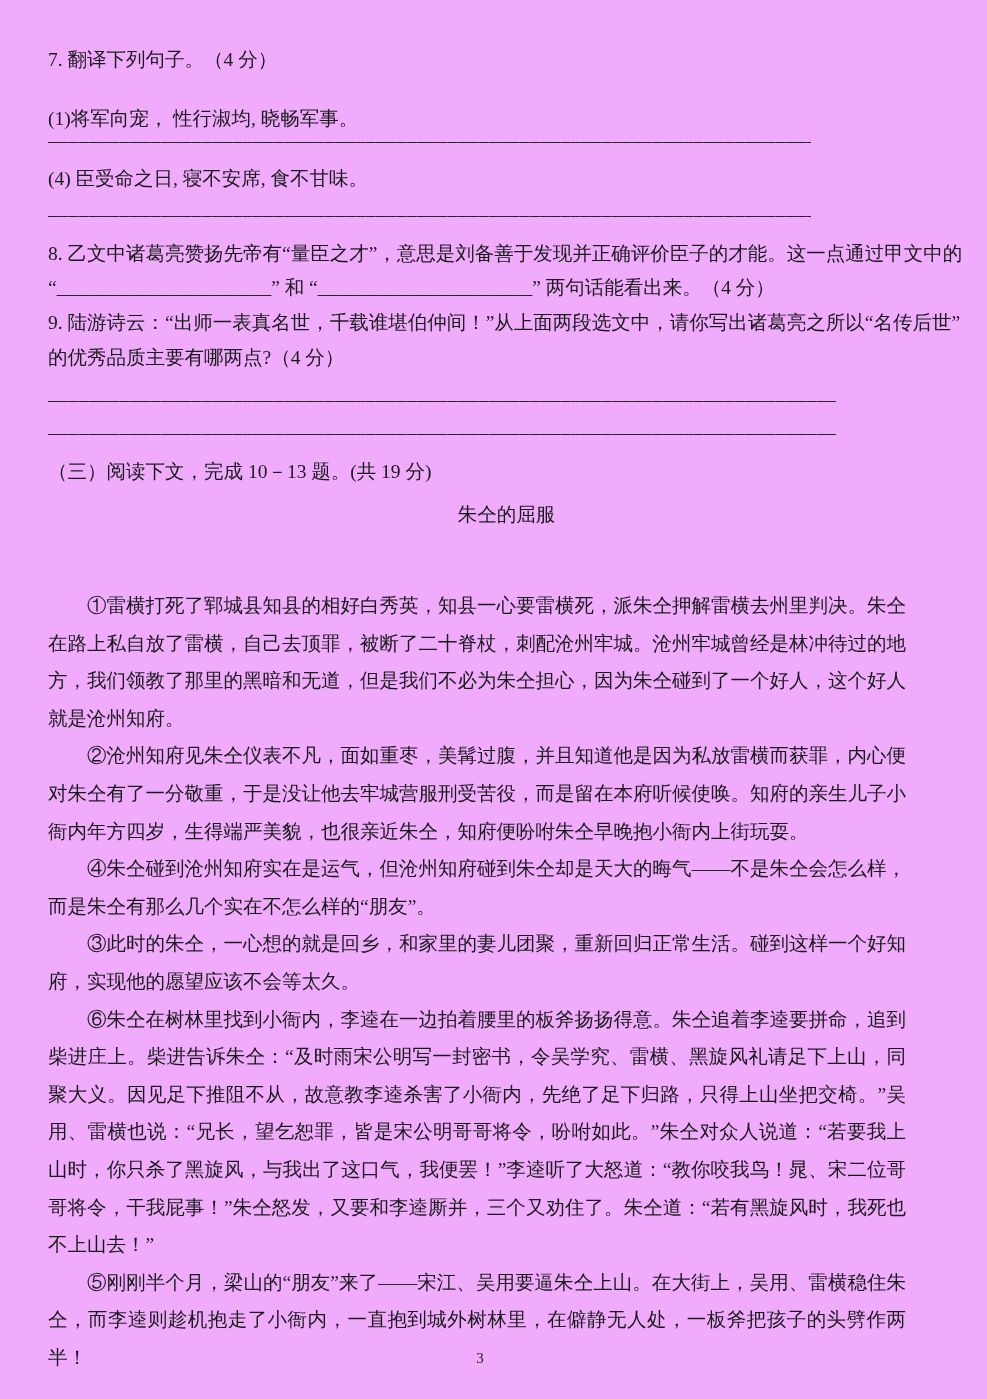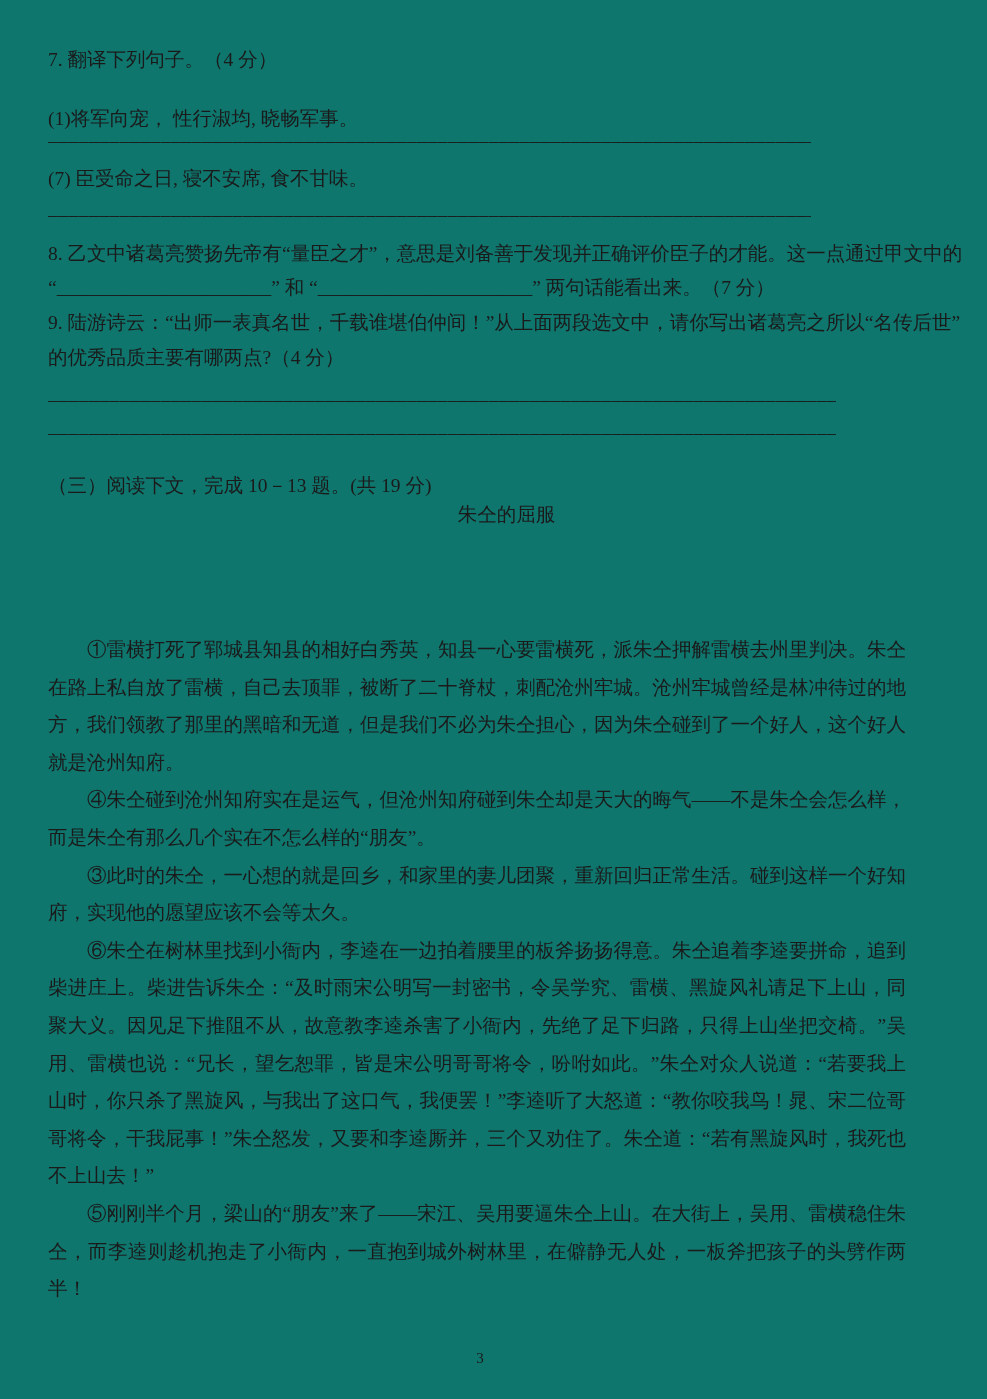--- a/index.html
+++ b/index.html
@@ -1,21 +1,21 @@
 <!DOCTYPE html>
 <html><head>
 <meta charset="utf-8">
 <style>
   * { margin: 0; padding: 0; box-sizing: border-box; }
   html, body { background: #ffffff; }
   .page {
     position: relative;
     width: 987px;
     height: 1399px;
-    background: #0f766e;
+    background: #f0abfc;
     font-family: "Liberation Serif", serif;
     color: #1a1a1a;
     overflow: hidden;
   }
   .line {
     position: absolute;
     left: 48px;
     font-size: 19.5px;
     line-height: 28px;
     white-space: nowrap;
@@ -38,21 +38,20 @@
     text-align: center;
   }
   .article {
     position: absolute;
     left: 48px;
     top: 587px;
     width: 858px;
     font-size: 19.5px;
     line-height: 37.6px;
     text-align: justify;
-    margin-top: 44px;
   }
   .article p {
     margin: 0;
     text-indent: 2em;
   }
   .page-num {
     position: absolute;
     top: 1348px;
     left: 0;
     width: 960px;
@@ -62,36 +61,37 @@
   }
 </style>
 </head>
 <body>
 
 <div class="page">
 
   <div class="line" style="top:46px">7. 翻译下列句子。（4 分）</div>
   <div class="line" style="top:105px">(1)将军向宠， 性行淑均, 晓畅军事。</div>
   <div class="blank-line w-q7" style="top:121px">__________________________________________________________________________________________</div>
-  <div class="line" style="top:165px">(7) 臣受命之日, 寝不安席, 食不甘味。</div>
+  <div class="line" style="top:165px">(4) 臣受命之日, 寝不安席, 食不甘味。</div>
   <div class="blank-line w-q7" style="top:195px">__________________________________________________________________________________________</div>
 
   <div class="line" style="top:240px">8. 乙文中诸葛亮赞扬先帝有“量臣之才”，意思是刘备善于发现并正确评价臣子的才能。这一点通过甲文中的</div>
-  <div class="line" style="top:274px">“______________________” 和 “______________________” 两句话能看出来。（7 分）</div>
+  <div class="line" style="top:274px">“______________________” 和 “______________________” 两句话能看出来。（4 分）</div>
 
   <div class="line" style="top:309px">9. 陆游诗云：“出师一表真名世，千载谁堪伯仲间！”从上面两段选文中，请你写出诸葛亮之所以“名传后世”</div>
   <div class="line" style="top:344px">的优秀品质主要有哪两点?（4 分）</div>
   <div class="blank-line w-q9" style="top:380px">__________________________________________________________________________________________</div>
   <div class="blank-line w-q9" style="top:413px">__________________________________________________________________________________________</div>
 
-  <div class="line" style="top:472px">（三）阅读下文，完成 10－13 题。(共 19 分)</div>
+  <div class="line" style="top:458px">（三）阅读下文，完成 10－13 题。(共 19 分)</div>
   <div class="line centered" style="top:501px">朱仝的屈服</div>
 
   <div class="article">
     <p>①雷横打死了郓城县知县的相好白秀英，知县一心要雷横死，派朱仝押解雷横去州里判决。朱仝在路上私自放了雷横，自己去顶罪，被断了二十脊杖，刺配沧州牢城。沧州牢城曾经是林冲待过的地方，我们领教了那里的黑暗和无道，但是我们不必为朱仝担心，因为朱仝碰到了一个好人，这个好人就是沧州知府。</p>
+    <p>②沧州知府见朱仝仪表不凡，面如重枣，美髯过腹，并且知道他是因为私放雷横而获罪，内心便对朱仝有了一分敬重，于是没让他去牢城营服刑受苦役，而是留在本府听候使唤。知府的亲生儿子小衙内年方四岁，生得端严美貌，也很亲近朱仝，知府便吩咐朱仝早晚抱小衙内上街玩耍。</p>
     <p>④朱仝碰到沧州知府实在是运气，但沧州知府碰到朱仝却是天大的晦气——不是朱仝会怎么样，而是朱仝有那么几个实在不怎么样的“朋友”。</p>
     <p>③此时的朱仝，一心想的就是回乡，和家里的妻儿团聚，重新回归正常生活。碰到这样一个好知府，实现他的愿望应该不会等太久。</p>
     <p>⑥朱仝在树林里找到小衙内，李逵在一边拍着腰里的板斧扬扬得意。朱仝追着李逵要拼命，追到柴进庄上。柴进告诉朱仝：“及时雨宋公明写一封密书，令吴学究、雷横、黑旋风礼请足下上山，同聚大义。因见足下推阻不从，故意教李逵杀害了小衙内，先绝了足下归路，只得上山坐把交椅。”吴用、雷横也说：“兄长，望乞恕罪，皆是宋公明哥哥将令，吩咐如此。”朱仝对众人说道：“若要我上山时，你只杀了黑旋风，与我出了这口气，我便罢！”李逵听了大怒道：“教你咬我鸟！晁、宋二位哥哥将令，干我屁事！”朱仝怒发，又要和李逵厮并，三个又劝住了。朱仝道：“若有黑旋风时，我死也不上山去！”</p>
     <p>⑤刚刚半个月，梁山的“朋友”来了——宋江、吴用要逼朱仝上山。在大街上，吴用、雷横稳住朱仝，而李逵则趁机抱走了小衙内，一直抱到城外树林里，在僻静无人处，一板斧把孩子的头劈作两半！</p>
   </div>
 
   <div class="page-num">3</div>
 
 </div>
 

